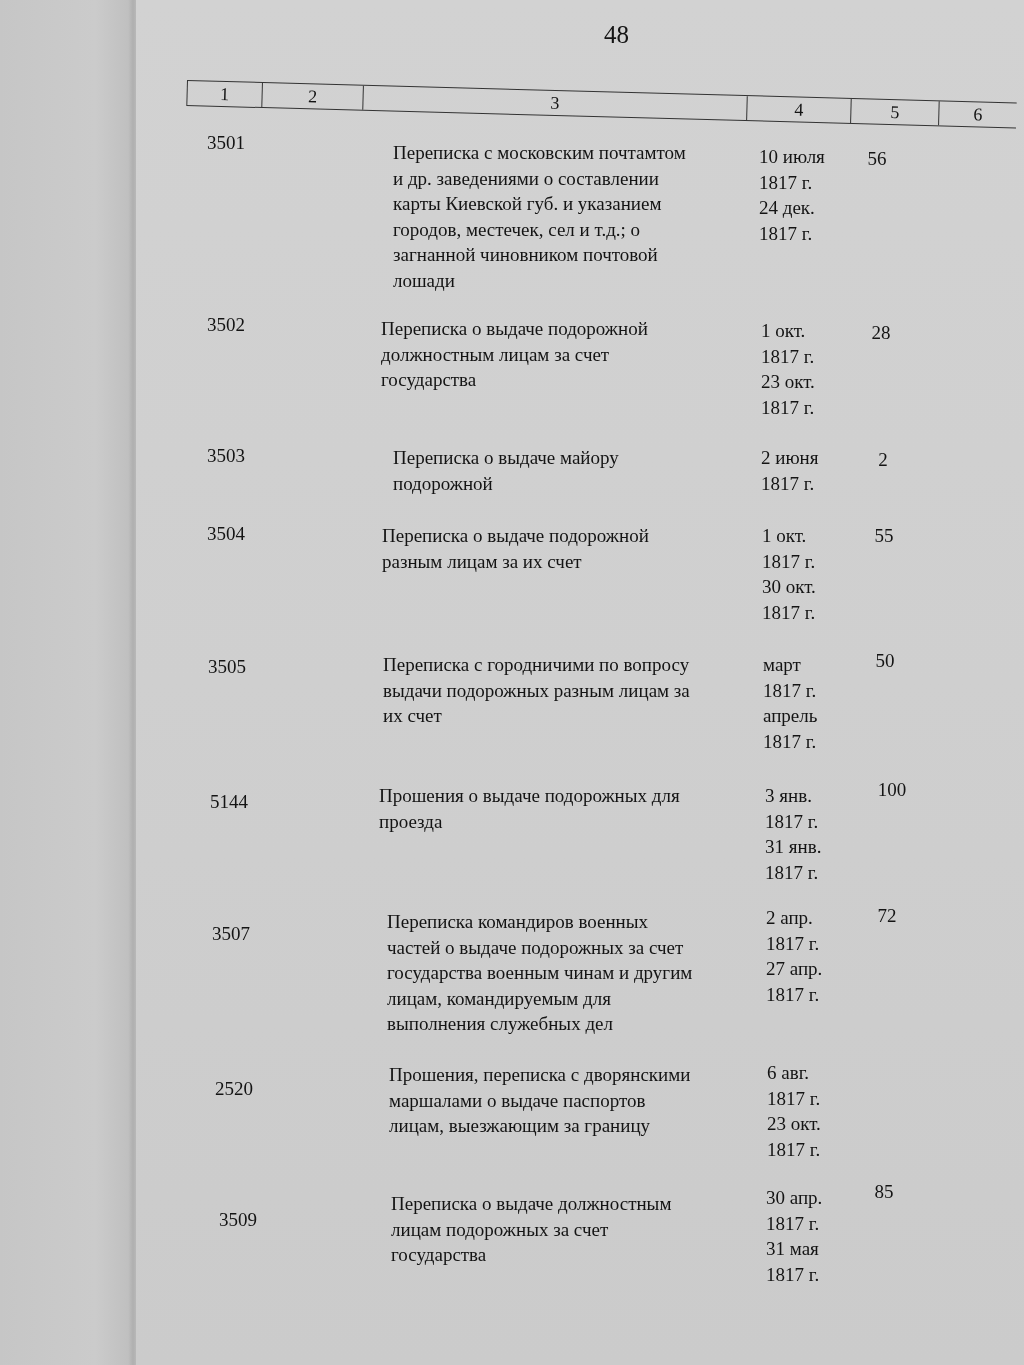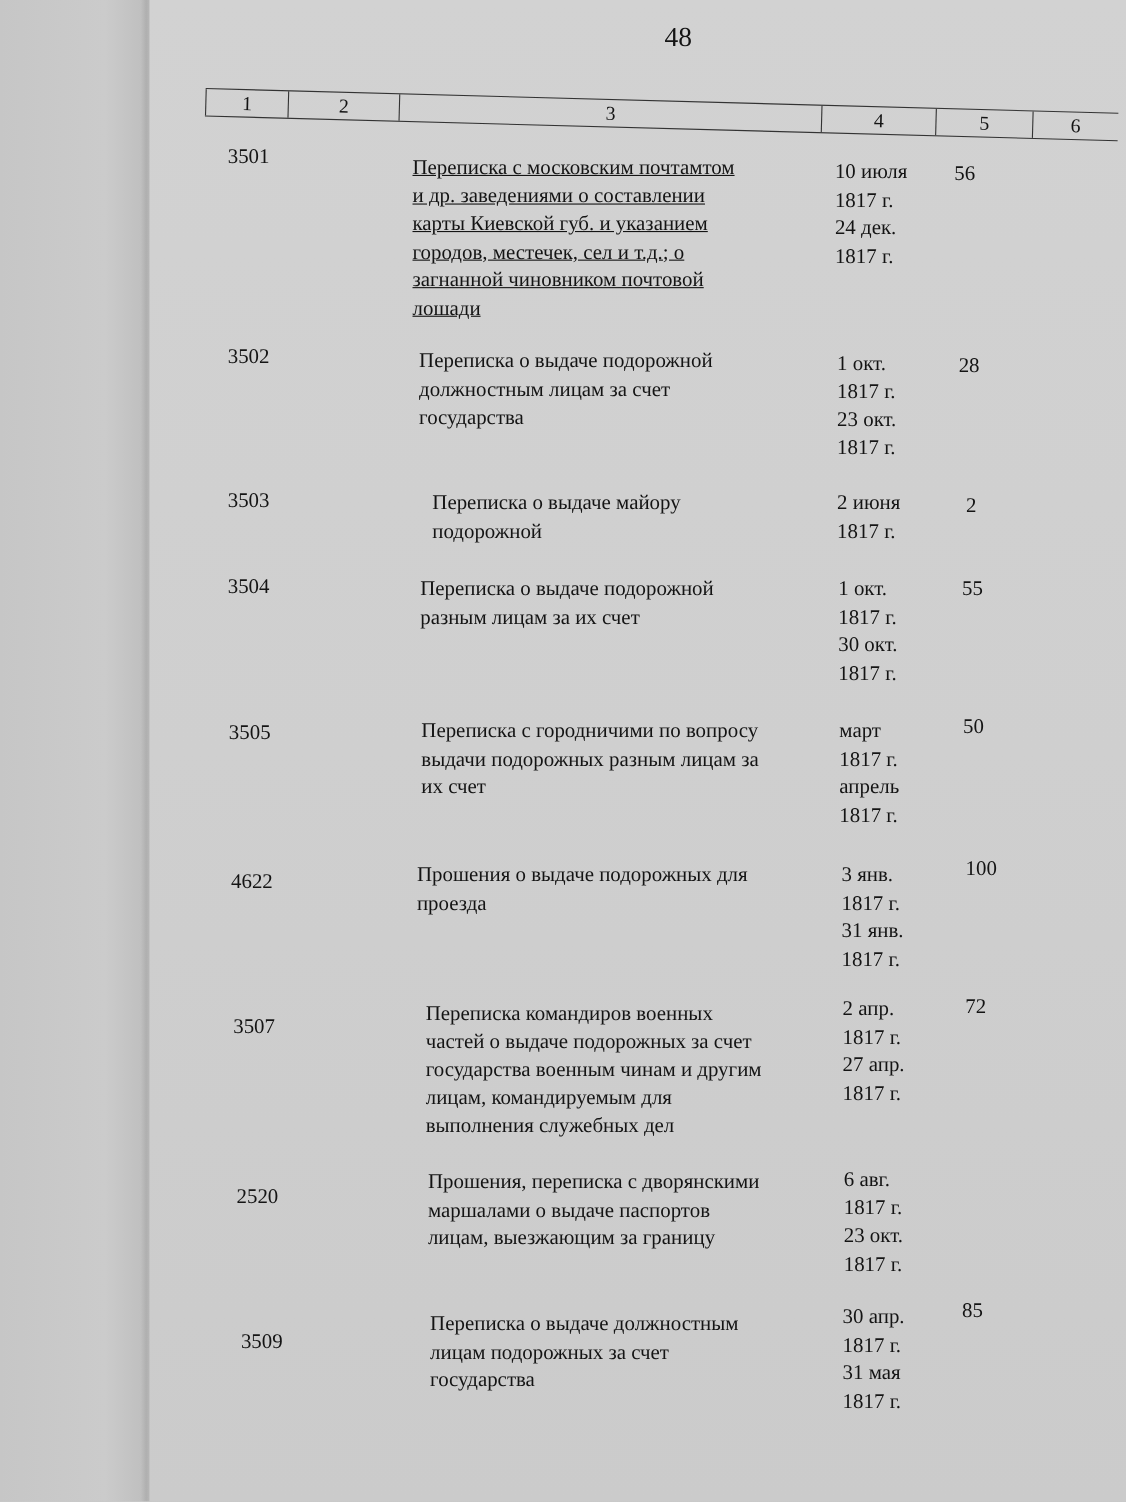--- a/index.html
+++ b/index.html
@@ -112,21 +112,21 @@
   <div class="hc c1">1</div>
   <div class="hc c2">2</div>
   <div class="hc c3">3</div>
   <div class="hc c4">4</div>
   <div class="hc c5">5</div>
   <div class="hc c6">6</div>
 </div>
 
 <div class="entry" style="left:207px; top:130px;">
   <span class="num">3501</span>
-  <span class="title" style="left:168px; top:10px;text-decoration:underline;">Переписка с московским почтамтом
+  <span class="title" style="left:186px; top:10px;">Переписка с московским почтамтом
 и др. заведениями о составлении
 карты Киевской губ. и указанием
 городов, местечек, сел и т.д.; о
 загнанной чиновником почтовой
 лошади</span>
   <span class="dates" style="left:552px; top:14px;">10 июля
 1817 г.
 24 дек.
 1817 г.</span>
   <span class="sheets" style="left:640px; top:16px;">56</span>
@@ -170,21 +170,21 @@
 выдачи подорожных разным лицам за
 их счет</span>
   <span class="dates" style="left:555px; top:-2px;">март
 1817 г.
 апрель
 1817 г.</span>
   <span class="sheets" style="left:647px; top:-6px;">50</span>
 </div>
 
 <div class="entry" style="left:210px; top:789px;">
-  <span class="num">4622</span>
+  <span class="num">5144</span>
   <span class="title" style="left:169px; top:-6px;">Прошения о выдаче подорожных для
 проезда</span>
   <span class="dates" style="left:555px; top:-6px;">3 янв.
 1817 г.
 31 янв.
 1817 г.</span>
   <span class="sheets" style="left:652px; top:-12px;">100</span>
 </div>
 
 <div class="entry" style="left:212px; top:921px;">

